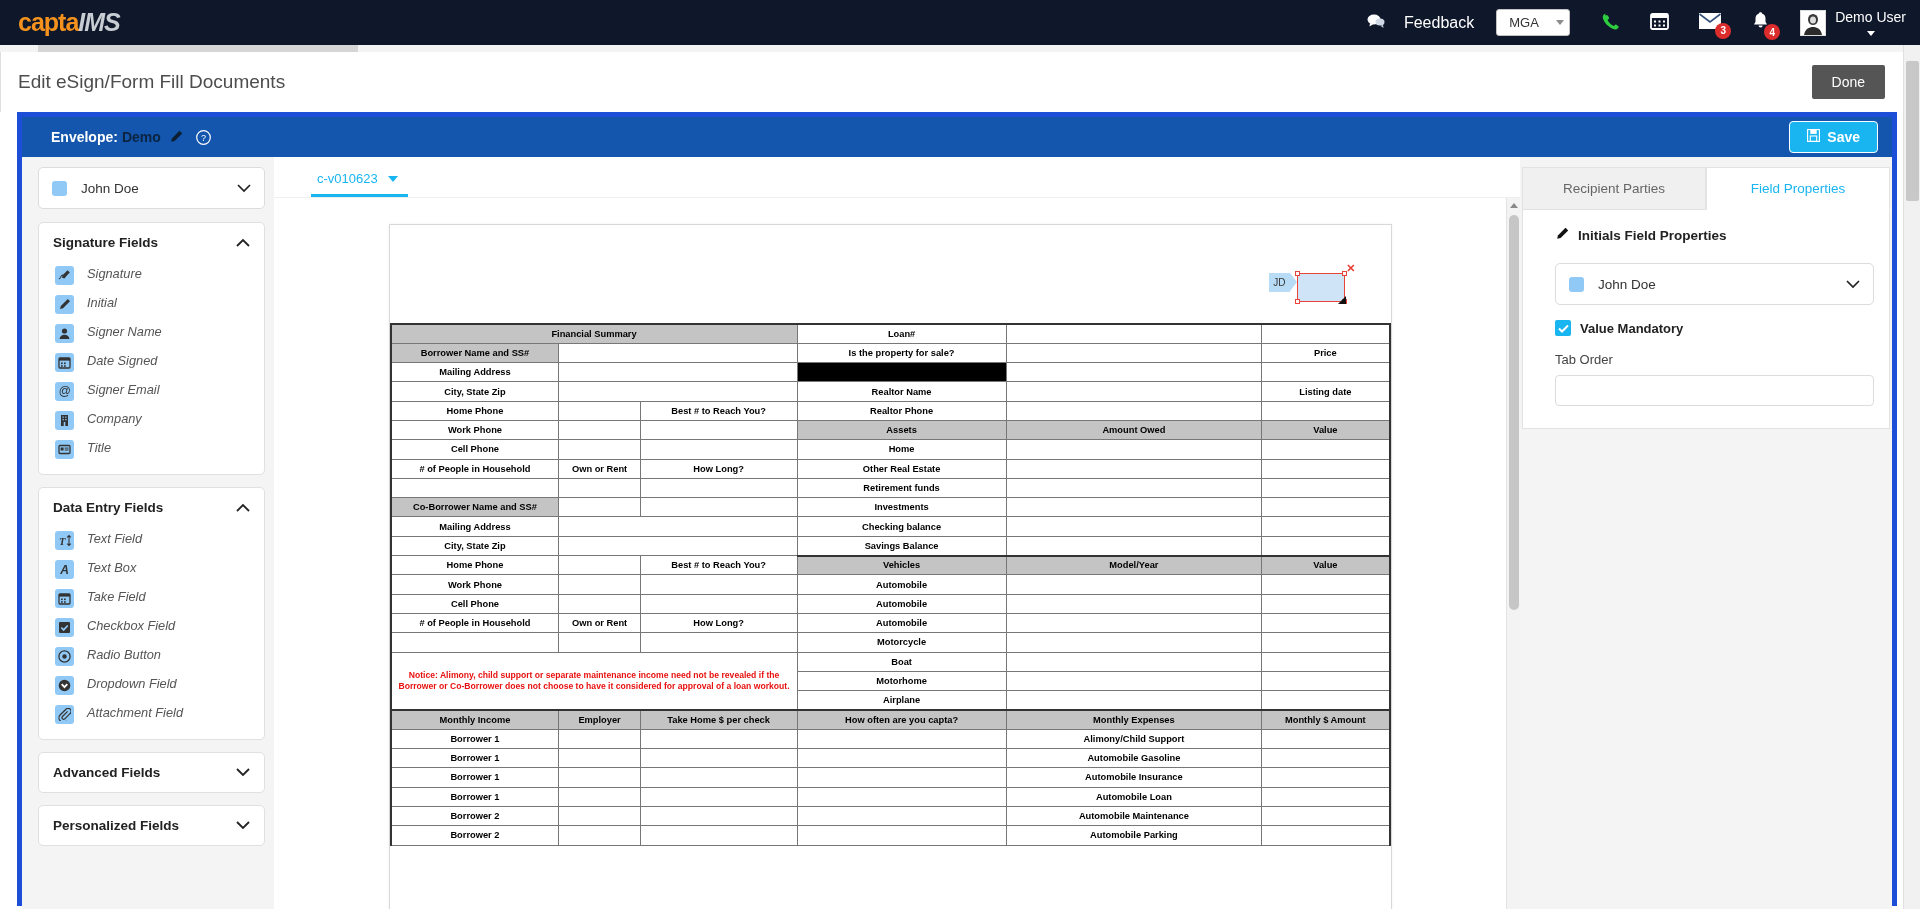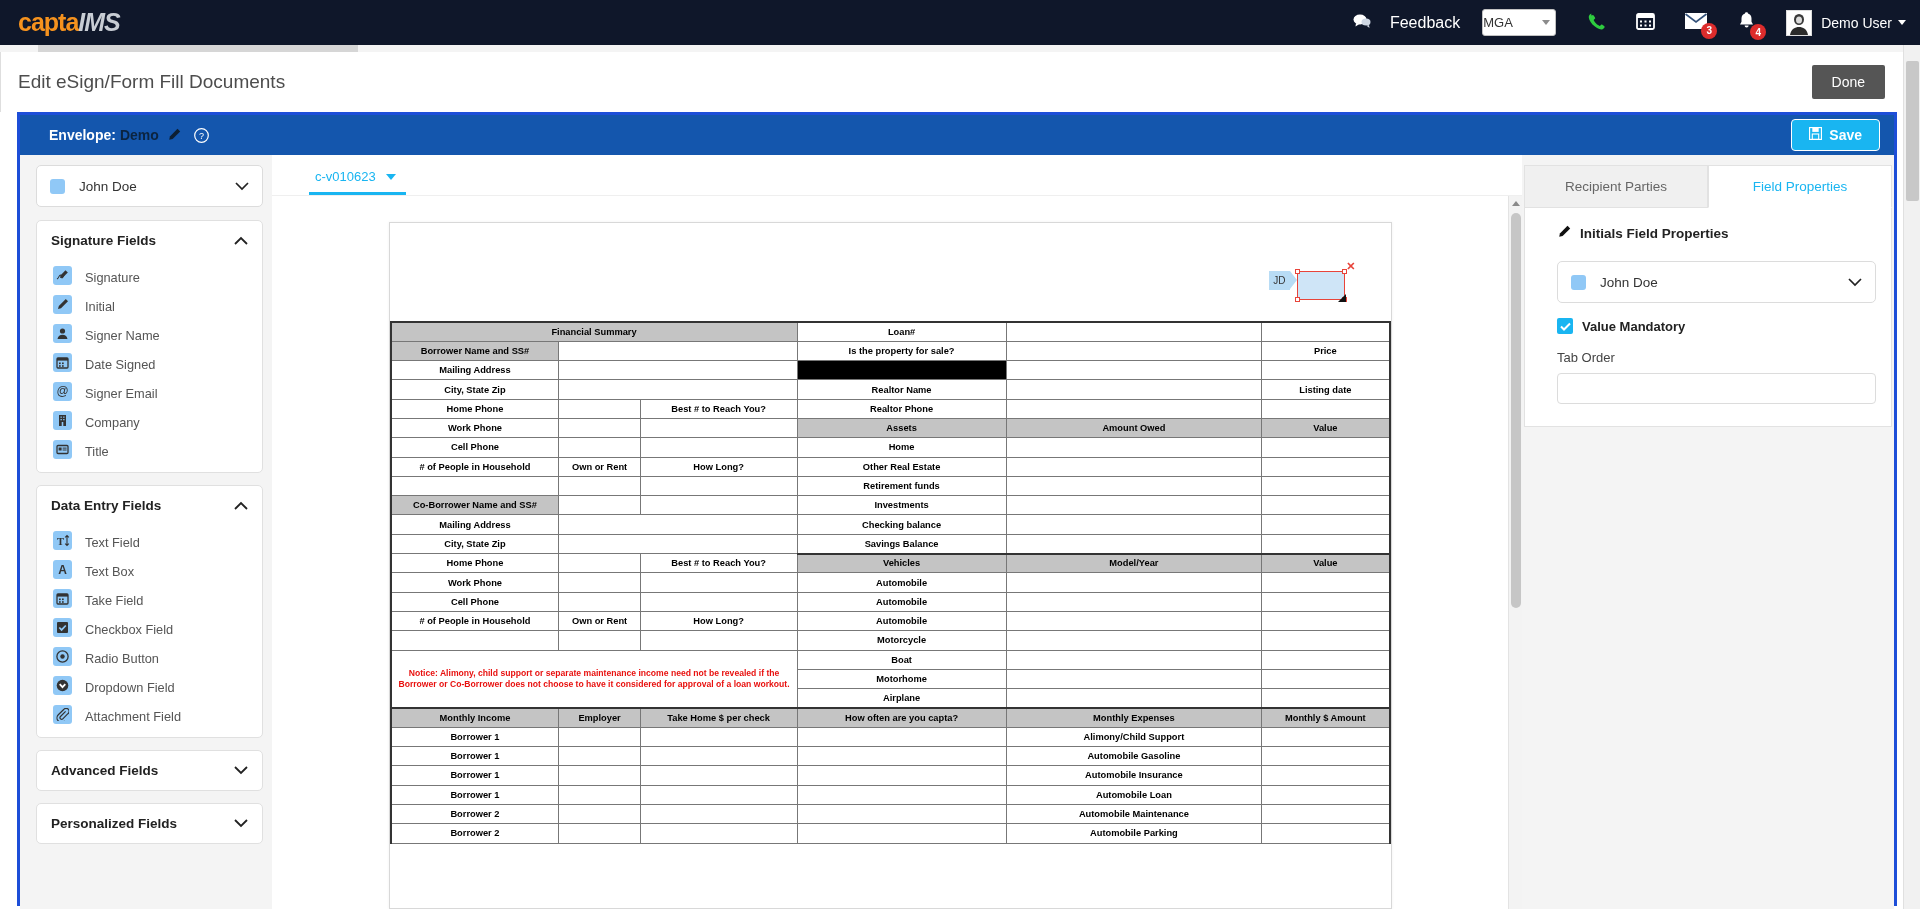--- a/index.html
+++ b/index.html
@@ -16,49 +16,49 @@
     height:45px; background:#0f172a; display:flex; align-items:center;
     padding:0 14px 0 18px; position:relative;
   }
   .logo{ font-size:25px; font-weight:bold; font-style:italic; letter-spacing:-1px; line-height:1; }
   .logo .a{ color:#f5921e; font-style:normal; }
   .logo .b{ color:#c8cdd4; }
   .nav-right{ margin-left:auto; display:flex; align-items:center; gap:0; }
   .feedback{ display:flex; align-items:center; gap:19px; color:#fff; font-size:16px; margin-right:22px; cursor:pointer;}
   .mga-select{
     width:74px; height:27px; background:#fff; border:1px solid #c2c2c2; border-radius:3px;
-    display:flex; align-items:center; justify-content:space-between; padding:0 5px 0 0;
+    display:flex; align-items:center; justify-content:space-between; padding:0 5px 0 12px;
     font-size:13px; color:#333; cursor:pointer; margin-right:30px;
   }
   .caret-dn{ width:0;height:0;border-left:4px solid transparent;border-right:4px solid transparent;border-top:5px solid #8b8b8b; }
   .nav-ico{ position:relative; margin-right:30px; cursor:pointer; display:flex; align-items:center; }
   .badge{
     position:absolute; right:-10px; bottom:-6px; background:#dd2c2c; color:#fff; font-size:10px;
     width:16px;height:16px;border-radius:50%; display:flex;align-items:center;justify-content:center; font-weight:bold;
   }
   .avatar{ width:26px;height:26px;background:#fff;border:1px solid #ddd; overflow:hidden; margin-right:9px;}
-  .user-name{ color:#fff; font-size:14px; display:flex;align-items:center; gap:6px; cursor:pointer;}
+  .user-name{ color:#fff; font-size:14px; display:flex;align-items:center; gap:6px; cursor:pointer;flex-direction:column;}
   .caret-wh{ width:0;height:0;border-left:4px solid transparent;border-right:4px solid transparent;border-top:5px solid #fff; }
 
   
   .greybar{ height:7px; background:#d6d6d6; width:320px; margin-left:38px;}
   .greybar-row{ background:#f4f4f4; height:7px; display:flex; }
   .page-head{
     height:60px; background:#fff; display:flex; align-items:center; padding:0 35px 0 17px;
     border-left:1px solid #dedede; position:relative;
   }
   .page-title{ font-size:19px; color:#4d4d4d; }
   .done-btn{
     margin-left:auto; background:#555555; color:#fff; border:none; font-size:14px;
     padding:9px 20px; cursor:pointer; border-radius:2px;
   }
 
   
   .shell{ padding:0 23px 0 17px; height:794px; }
-  .panel{ background:#7dd3fc; border:3px solid #1d4ed8; height:100%; }
+  .panel{ background:#7dd3fc; border:5px solid #1d4ed8; height:100%; }
 
   .envelope-bar{
     height:40px; background:#1456ad; display:flex; align-items:center; padding:0 14px 0 29px;
   }
   .env-label{ color:#fff; font-size:14px; font-weight:bold; }
   .env-name{ color:#0b2440; font-size:14px; font-weight:bold; margin-left:4px;}
   .pencil-ico{ margin-left:8px; cursor:pointer; display:inline-flex; }
   .help-ico{ margin-left:13px; cursor:pointer; display:inline-flex;}
   .save-btn{
     margin-left:auto; background:#19b5f1; border:1px solid #fff; border-radius:4px; color:#fff;
@@ -73,21 +73,21 @@
   .card-head{
     display:flex; align-items:center; padding:12px 14px; font-size:13.5px; font-weight:bold; color:#222; cursor:pointer;
   }
   .card-head .chev{ margin-left:auto; }
   .recipient-sel{
     background:#fff; border:1px solid #dcdcdc; border-radius:5px; display:flex; align-items:center;
     padding:11px 13px; margin-bottom:13px; cursor:pointer;
   }
   .sw{ width:15px;height:15px;background:#90c8f6;border-radius:3px; margin-right:14px; flex:0 0 auto;}
   .recipient-name{ font-size:13.5px; color:#333; }
-  .field-item{ display:flex; align-items:flex-end; padding:4px 14px 4px 16px; height:29px; cursor:grab; }
+  .field-item{ display:flex; align-items:flex-start; padding:4px 14px 4px 16px; height:29px; cursor:grab;font-style:italic; }
   .fi-ico{
     width:19px;height:19px;background:#90c8f6;border-radius:3px;margin-right:13px;
     display:flex;align-items:center;justify-content:center; flex:0 0 auto;
   }
   .fi-label{ font-size:12.8px; color:#555; }
   .card-list{ padding-bottom:9px; }
 
   
   .doc-col{ flex:1; background:#fff; display:flex; flex-direction:column; min-width:0; position:relative; }
   .doc-tabs{ height:40px; display:flex; align-items:flex-end; padding-left:37px; background:#fff;}

